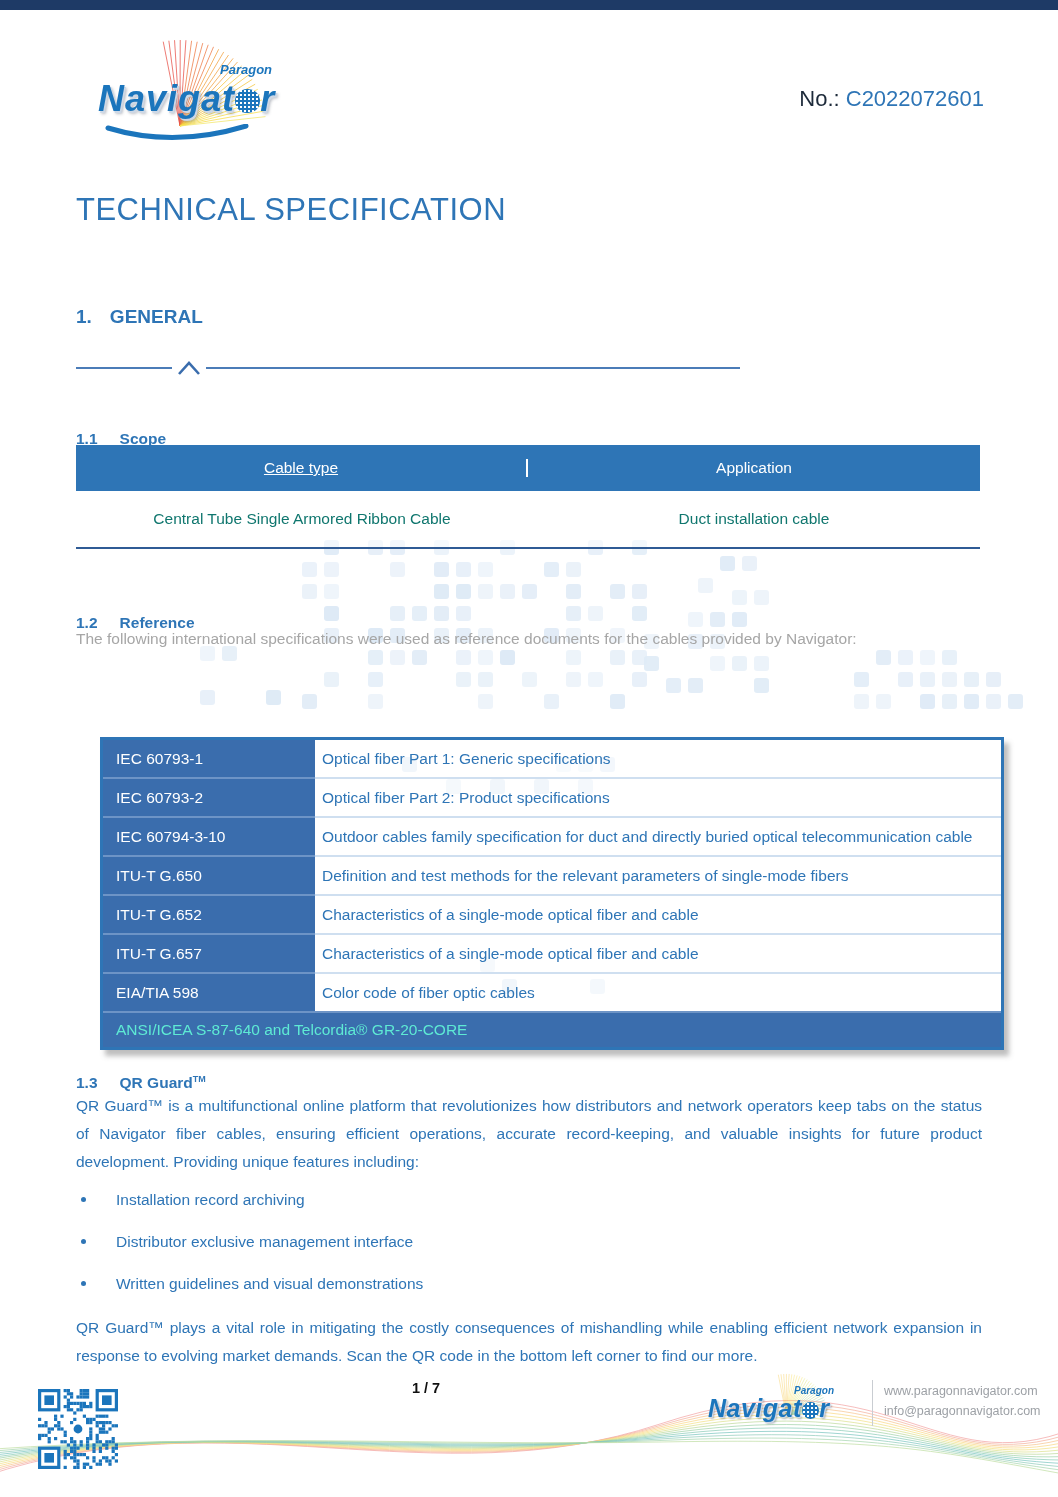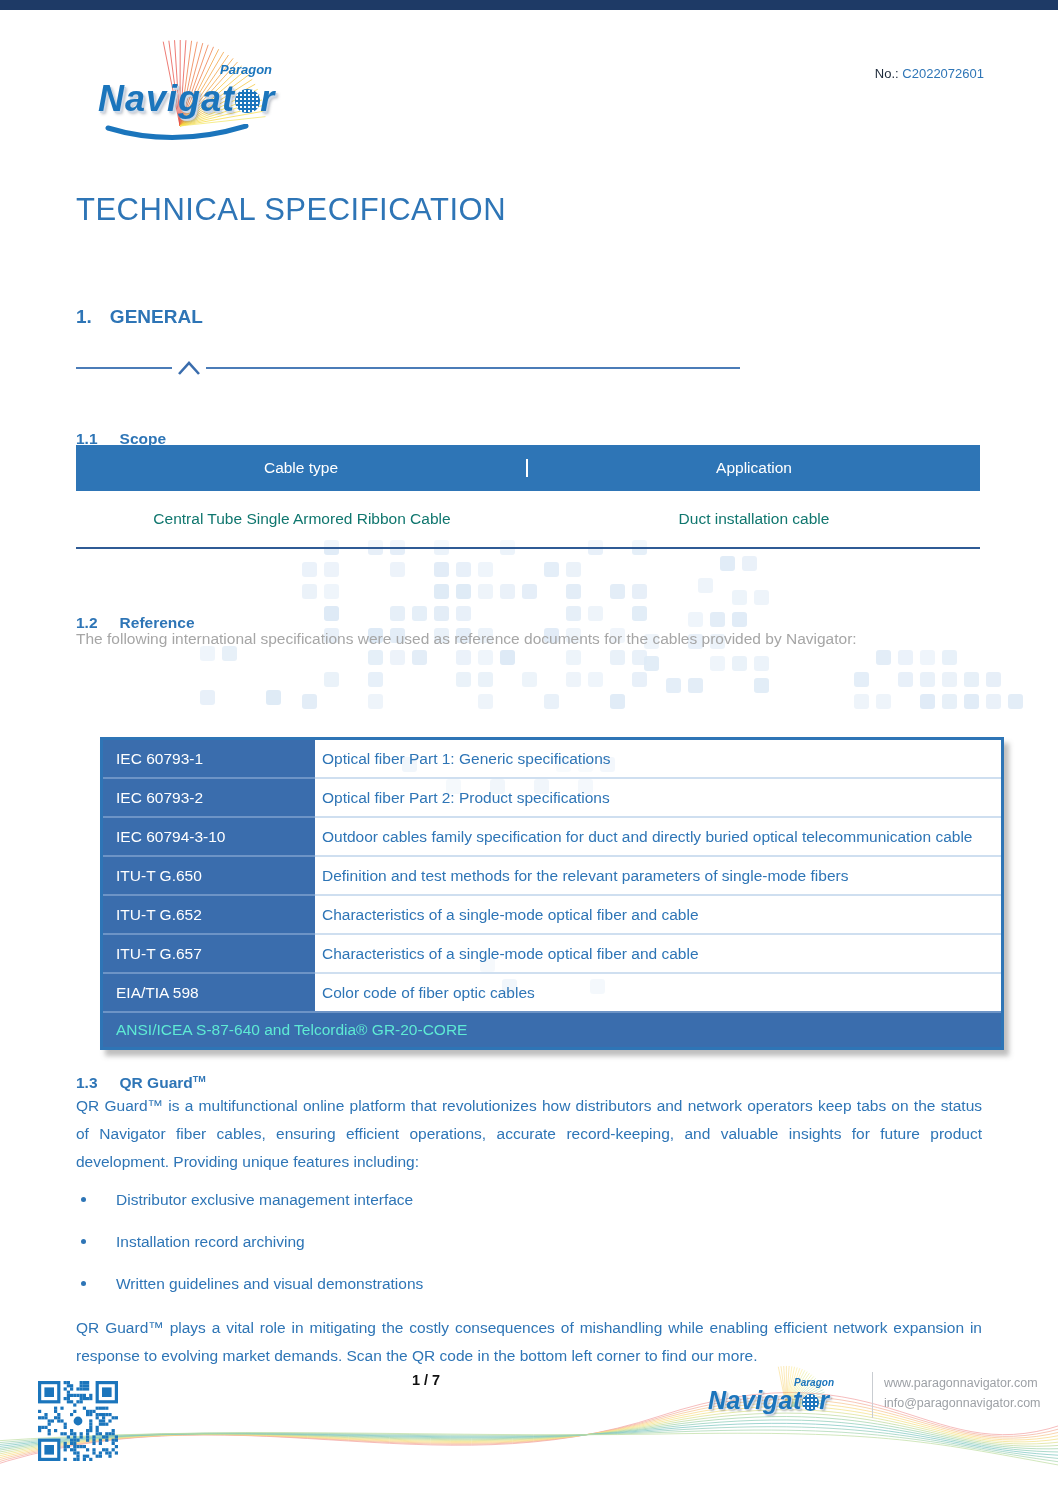--- a/index.html
+++ b/index.html
@@ -12,21 +12,21 @@
   
   .hdr-logo{position:absolute;left:92px;top:38px;width:250px;height:110px;z-index:2;}
   .hdr-logo .fan{position:absolute;left:60px;top:-2px;width:130px;height:92px;}
   .lg-sub{position:absolute;left:128px;top:24px;font-size:13px;font-weight:bold;font-style:italic;color:#1B75BC;}
   .lg-word{position:absolute;left:6px;top:40px;font-size:36px;font-weight:bold;font-style:italic;color:#1B75BC;
            letter-spacing:1px;text-shadow:1.5px 1.5px 0 #cdd8e6,2.5px 2.5px 3px rgba(60,70,90,.35);white-space:nowrap;}
   .globe{display:inline-block;width:.68em;height:.68em;border-radius:50%;background:#1B75BC;
          background-image:radial-gradient(#fff .8px,transparent 1.1px);background-size:4px 4px;
          vertical-align:baseline;position:relative;top:.06em;margin:0 .01em;}
   .swoosh{position:absolute;left:10px;top:86px;width:150px;height:20px;}
-  .docno{position:absolute;right:74px;top:66px;font-size:13px;z-index:2;}
+  .docno{position:absolute;right:74px;top:86px;font-size:22px;z-index:2;}
   .docno .lbl{color:#1D2A3A;}
   .docno .val{color:#2E75B6;}
 
   .title{position:absolute;left:76px;top:192px;font-size:31px;letter-spacing:.5px;color:#2E75B6;z-index:2;}
 
   .sec1{position:absolute;left:76px;top:306px;font-size:19px;font-weight:bold;z-index:2;}
   .sec1 .num{margin-right:18px;}
 
   .divider{position:absolute;left:76px;top:360px;width:664px;display:flex;align-items:center;z-index:2;}
   .divider .l1{width:96px;border-top:2.5px solid #4B7CB8;}
@@ -35,21 +35,21 @@
 
   .subhead{position:absolute;left:76px;font-size:15.5px;font-weight:bold;color:#2E75B6;z-index:2;margin-top:24px;}
   .subhead .num{margin-right:22px;}
   .s11{top:406px;} .s12{top:590px;} .s13{top:1050px;}
   .s13 sup{font-size:9px;}
 
   
   .scope{position:absolute;left:76px;top:445px;width:904px;z-index:2;}
   .scope-head{display:grid;grid-template-columns:1fr 1fr;background:#2E75B6;color:#fff;height:46px;
               align-items:center;text-align:center;font-size:15.5px;}
-  .scope-head .c1{border-right:2px solid #fff;}
+  .scope-head .c1{border-right:2px solid #fff;text-decoration:underline;}
   .scope-body{display:grid;grid-template-columns:1fr 1fr;height:56px;align-items:center;text-align:center;
               color:#0f766e;font-size:15.5px;border-bottom:2px solid #2F5B95;background:rgba(255,255,255,.55);}
 
   .intro{position:absolute;left:76px;top:630px;width:906px;font-size:15.5px;color:#A6A6A6;z-index:2;}
 
   
   .ref{position:absolute;left:78px;top:737px;width:898px;z-index:2;border:3px solid #2E75B6;
        box-shadow:5px 6px 5px rgba(110,110,110,.45);background:rgba(255,255,255,.55);margin-left:22px;}
   .ref-row{display:grid;grid-template-columns:212px 1fr;}
   .ref-code{background:#3A6DAD;color:#fff;font-size:15.5px;padding:8px 13px;border-bottom:2px solid #6D94C6;
@@ -61,21 +61,21 @@
 
   .para{position:absolute;left:76px;width:906px;font-size:15.5px;line-height:28px;color:#2E75B6;
         text-align:justify;z-index:2;}
   .p1{top:1092px;} .p2{top:1314px;}
 
   .bullets{position:absolute;left:76px;top:1190px;width:906px;z-index:2;margin:0;padding:0;list-style:none;}
   .bullets li{position:relative;padding-left:40px;font-size:15.5px;color:#2E75B6;margin-bottom:22px;line-height:20px;}
   .bullet-dot{position:absolute;left:5px;top:7px;width:5px;height:5px;border-radius:50%;background:#2E75B6;}
 
   
-  .footer{position:absolute;left:0;bottom:12px;width:852px;height:125px;z-index:3;}
+  .footer{position:absolute;left:0;bottom:4px;width:852px;height:125px;z-index:3;}
   .waves{position:absolute;left:0;bottom:0;width:1058px;height:125px;}
   .qr{position:absolute;left:38px;bottom:24px;width:80px;height:80px;}
   .pageno{position:absolute;left:0;right:0;top:12px;text-align:center;font-size:14.5px;font-weight:bold;color:#101010;}
   .f-logo{position:absolute;left:706px;top:8px;width:160px;height:62px;}
   .f-logo .fan{position:absolute;left:58px;top:-4px;width:80px;height:44px;}
   .f-logo .lg-sub{left:88px;top:9px;font-size:10px;}
   .f-logo .lg-word{left:2px;top:18px;font-size:25px;letter-spacing:.5px;
                    text-shadow:1px 1px 0 #cdd8e6,2px 2px 2px rgba(60,70,90,.35);}
   .f-div{position:absolute;left:872px;top:12px;height:46px;width:1px;background:#C9CDD2;}
   .f-links{position:absolute;left:884px;top:13px;font-size:12.5px;line-height:20px;color:#9DA1A6;}
@@ -309,22 +309,22 @@
     <div class="ref-foot">ANSI/ICEA S-87-640 and Telcordia® GR-20-CORE</div>
   </div>
 
   <div class="subhead s13">
     <span class="num">1.3</span><span>QR Guard</span><sup>TM</sup>
   </div>
 
   <div class="para p1">QR Guard™ is a multifunctional online platform that revolutionizes how distributors and network operators keep tabs on the status of Navigator fiber cables, ensuring efficient operations, accurate record-keeping, and valuable insights for future product development. Providing unique features including:</div>
 
   <ul class="bullets">
+    <li><span class="bullet-dot"></span><span>Installation record archiving</span></li>
     <li><span class="bullet-dot"></span><span>Distributor exclusive management interface</span></li>
-    <li><span class="bullet-dot"></span><span>Installation record archiving</span></li>
     <li><span class="bullet-dot"></span><span>Written guidelines and visual demonstrations</span></li>
   </ul>
 
   <div class="para p2">QR Guard™ plays a vital role in mitigating the costly consequences of mishandling while enabling efficient network expansion in response to evolving market demands. Scan the QR code in the bottom left corner to find our more.</div>
 
   <div class="footer">
     <svg class="waves" id="waves" viewBox="0 0 1058 125">
         <path d="M -15 108 C 230 26, 430 132, 660 56 S 930 118, 1075 60" fill="none" stroke="#F2A3A3" stroke-width="0.9" opacity="0.8"></path>
         <path d="M -15 105.8 C 230 29.2, 430 127.5, 660 57.5 S 930 115, 1075 64" fill="none" stroke="#F4B09B" stroke-width="0.9" opacity="0.8"></path>
         <path d="M -15 103.6 C 230 32.4, 430 123, 660 59 S 930 112, 1075 68" fill="none" stroke="#F6C48E" stroke-width="0.9" opacity="0.8"></path>

